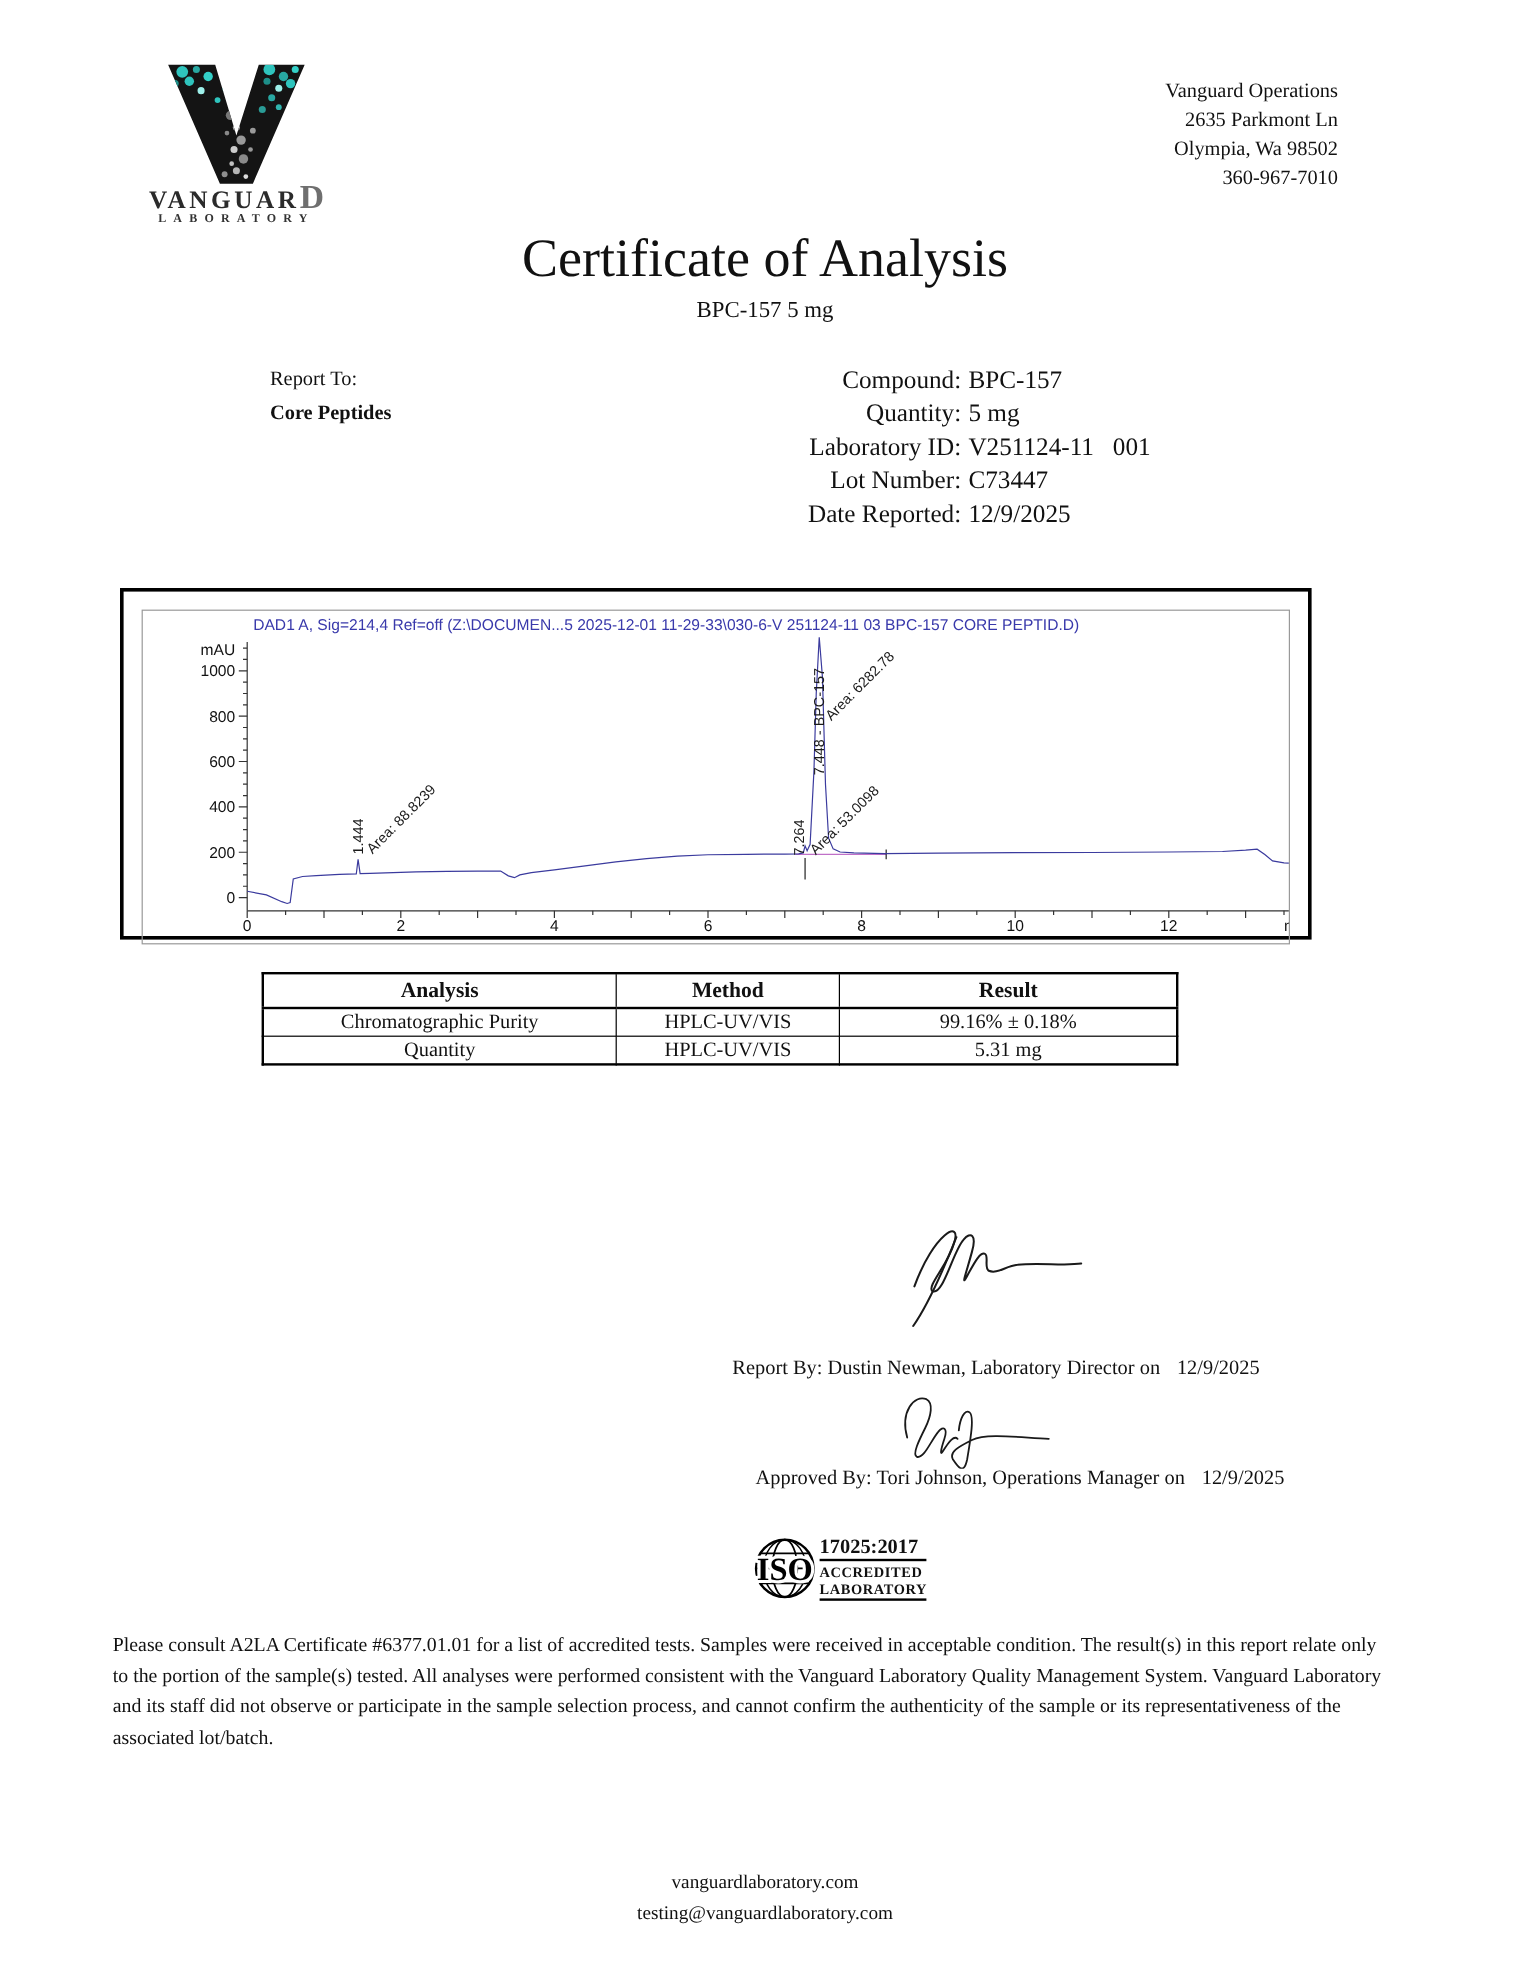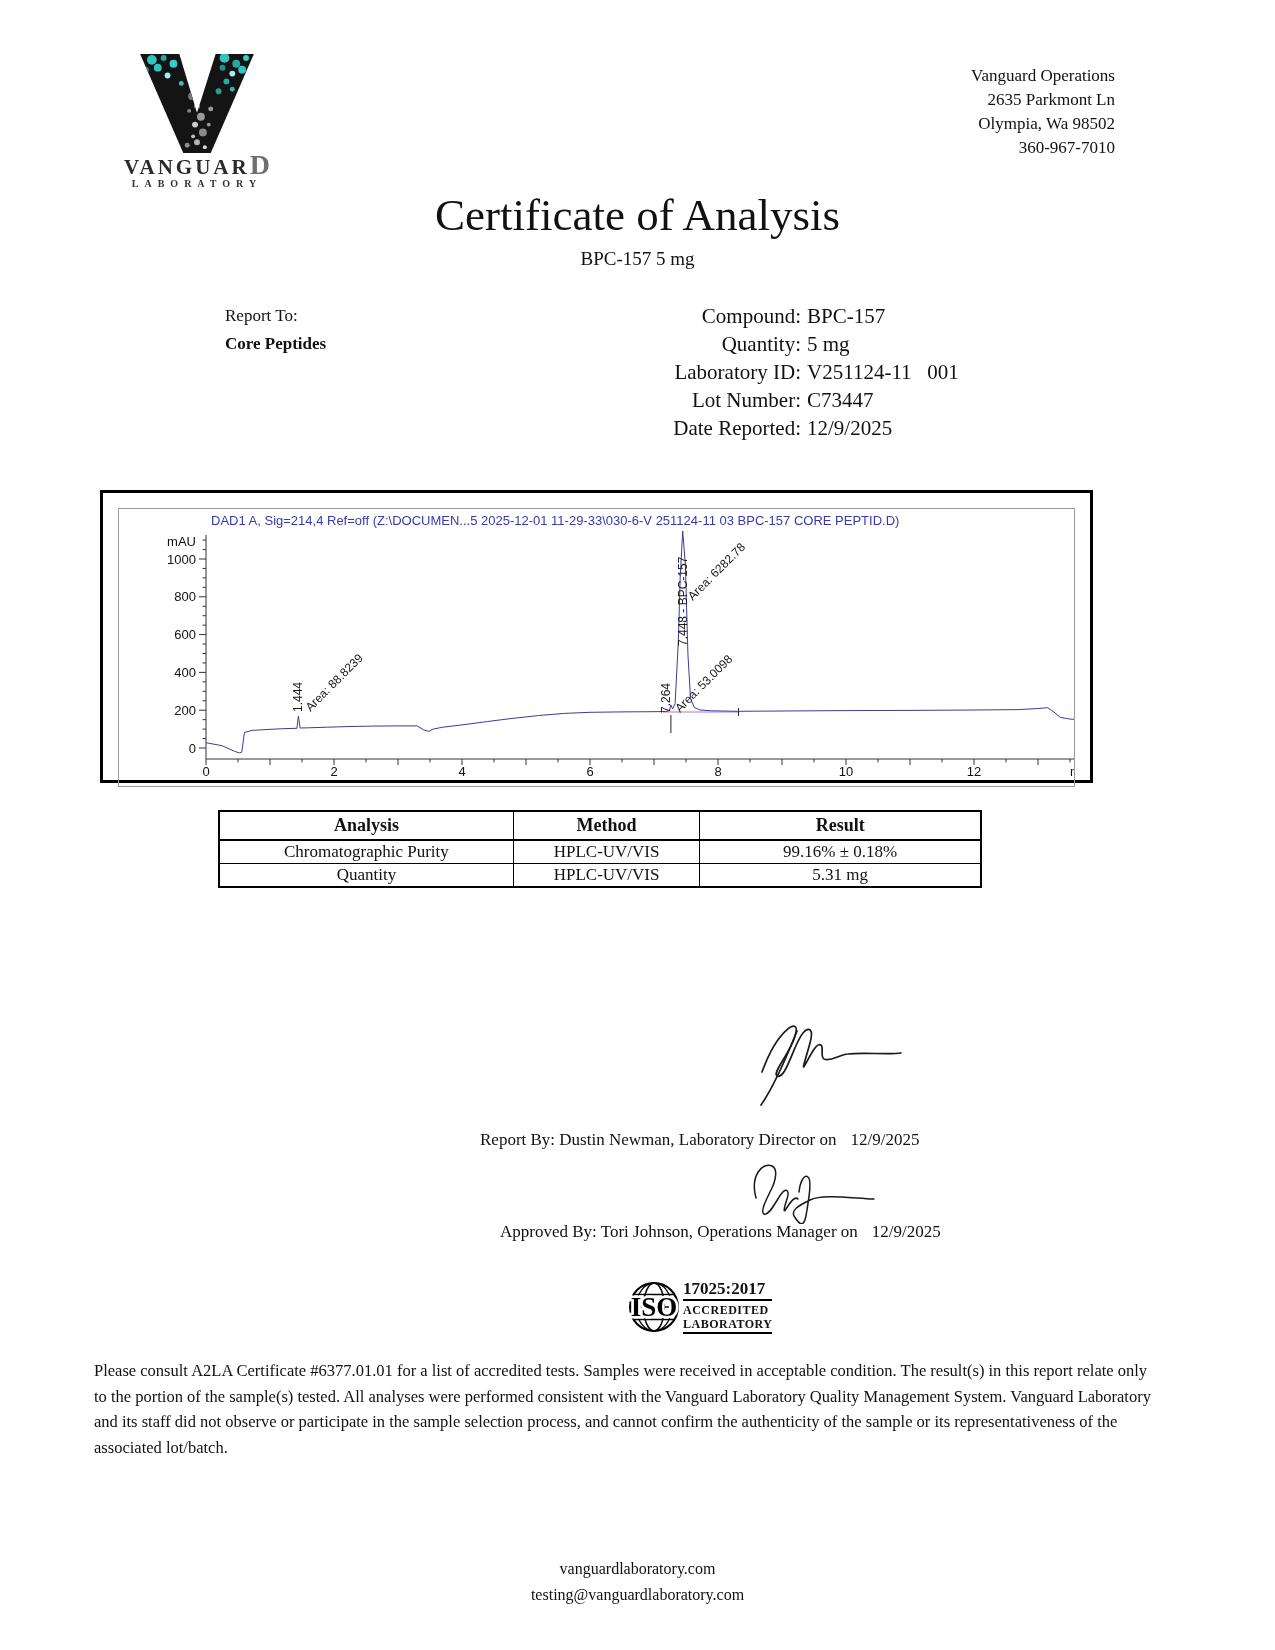--- a/index.html
+++ b/index.html
@@ -37,21 +37,21 @@
   
   .results{position:absolute;left:218px;top:810px;width:764px;border-collapse:collapse;
            border:2px solid #000;}
   .results th{border:1px solid #000;border-bottom:2px solid #000;font-size:18px;font-weight:bold;
               padding:3px 0;text-align:center;}
   .results td{border:1px solid #000;font-size:17px;padding:1px 0;text-align:center;}
 
   
   .sig1{position:absolute;left:738px;top:1008px;}
   .sig2{position:absolute;left:742px;top:1158px;}
-  .signline{position:absolute;display:flex;gap:14px;font-size:17px;}
+  .signline{position:absolute;display:flex;justify-content:center;gap:14px;font-size:17px;}
   .signline.report{left:480px;top:1130px;width:700px;}
   .signline.approved{left:500px;top:1222px;width:700px;}
 
   
   .iso{position:absolute;left:628px;top:1280px;display:flex;align-items:center;gap:3px;}
   .iso-text{display:flex;flex-direction:column;}
   .iso-std{font-size:17px;font-weight:bold;border-bottom:2px solid #000;padding-bottom:1px;line-height:18px;}
   .iso-l1{font-size:12px;font-weight:bold;letter-spacing:0.5px;line-height:14px;margin-top:2px;}
   .iso-l2{font-size:12px;font-weight:bold;letter-spacing:0.5px;line-height:14px;border-bottom:2px solid #000;padding-bottom:1px;}
 

